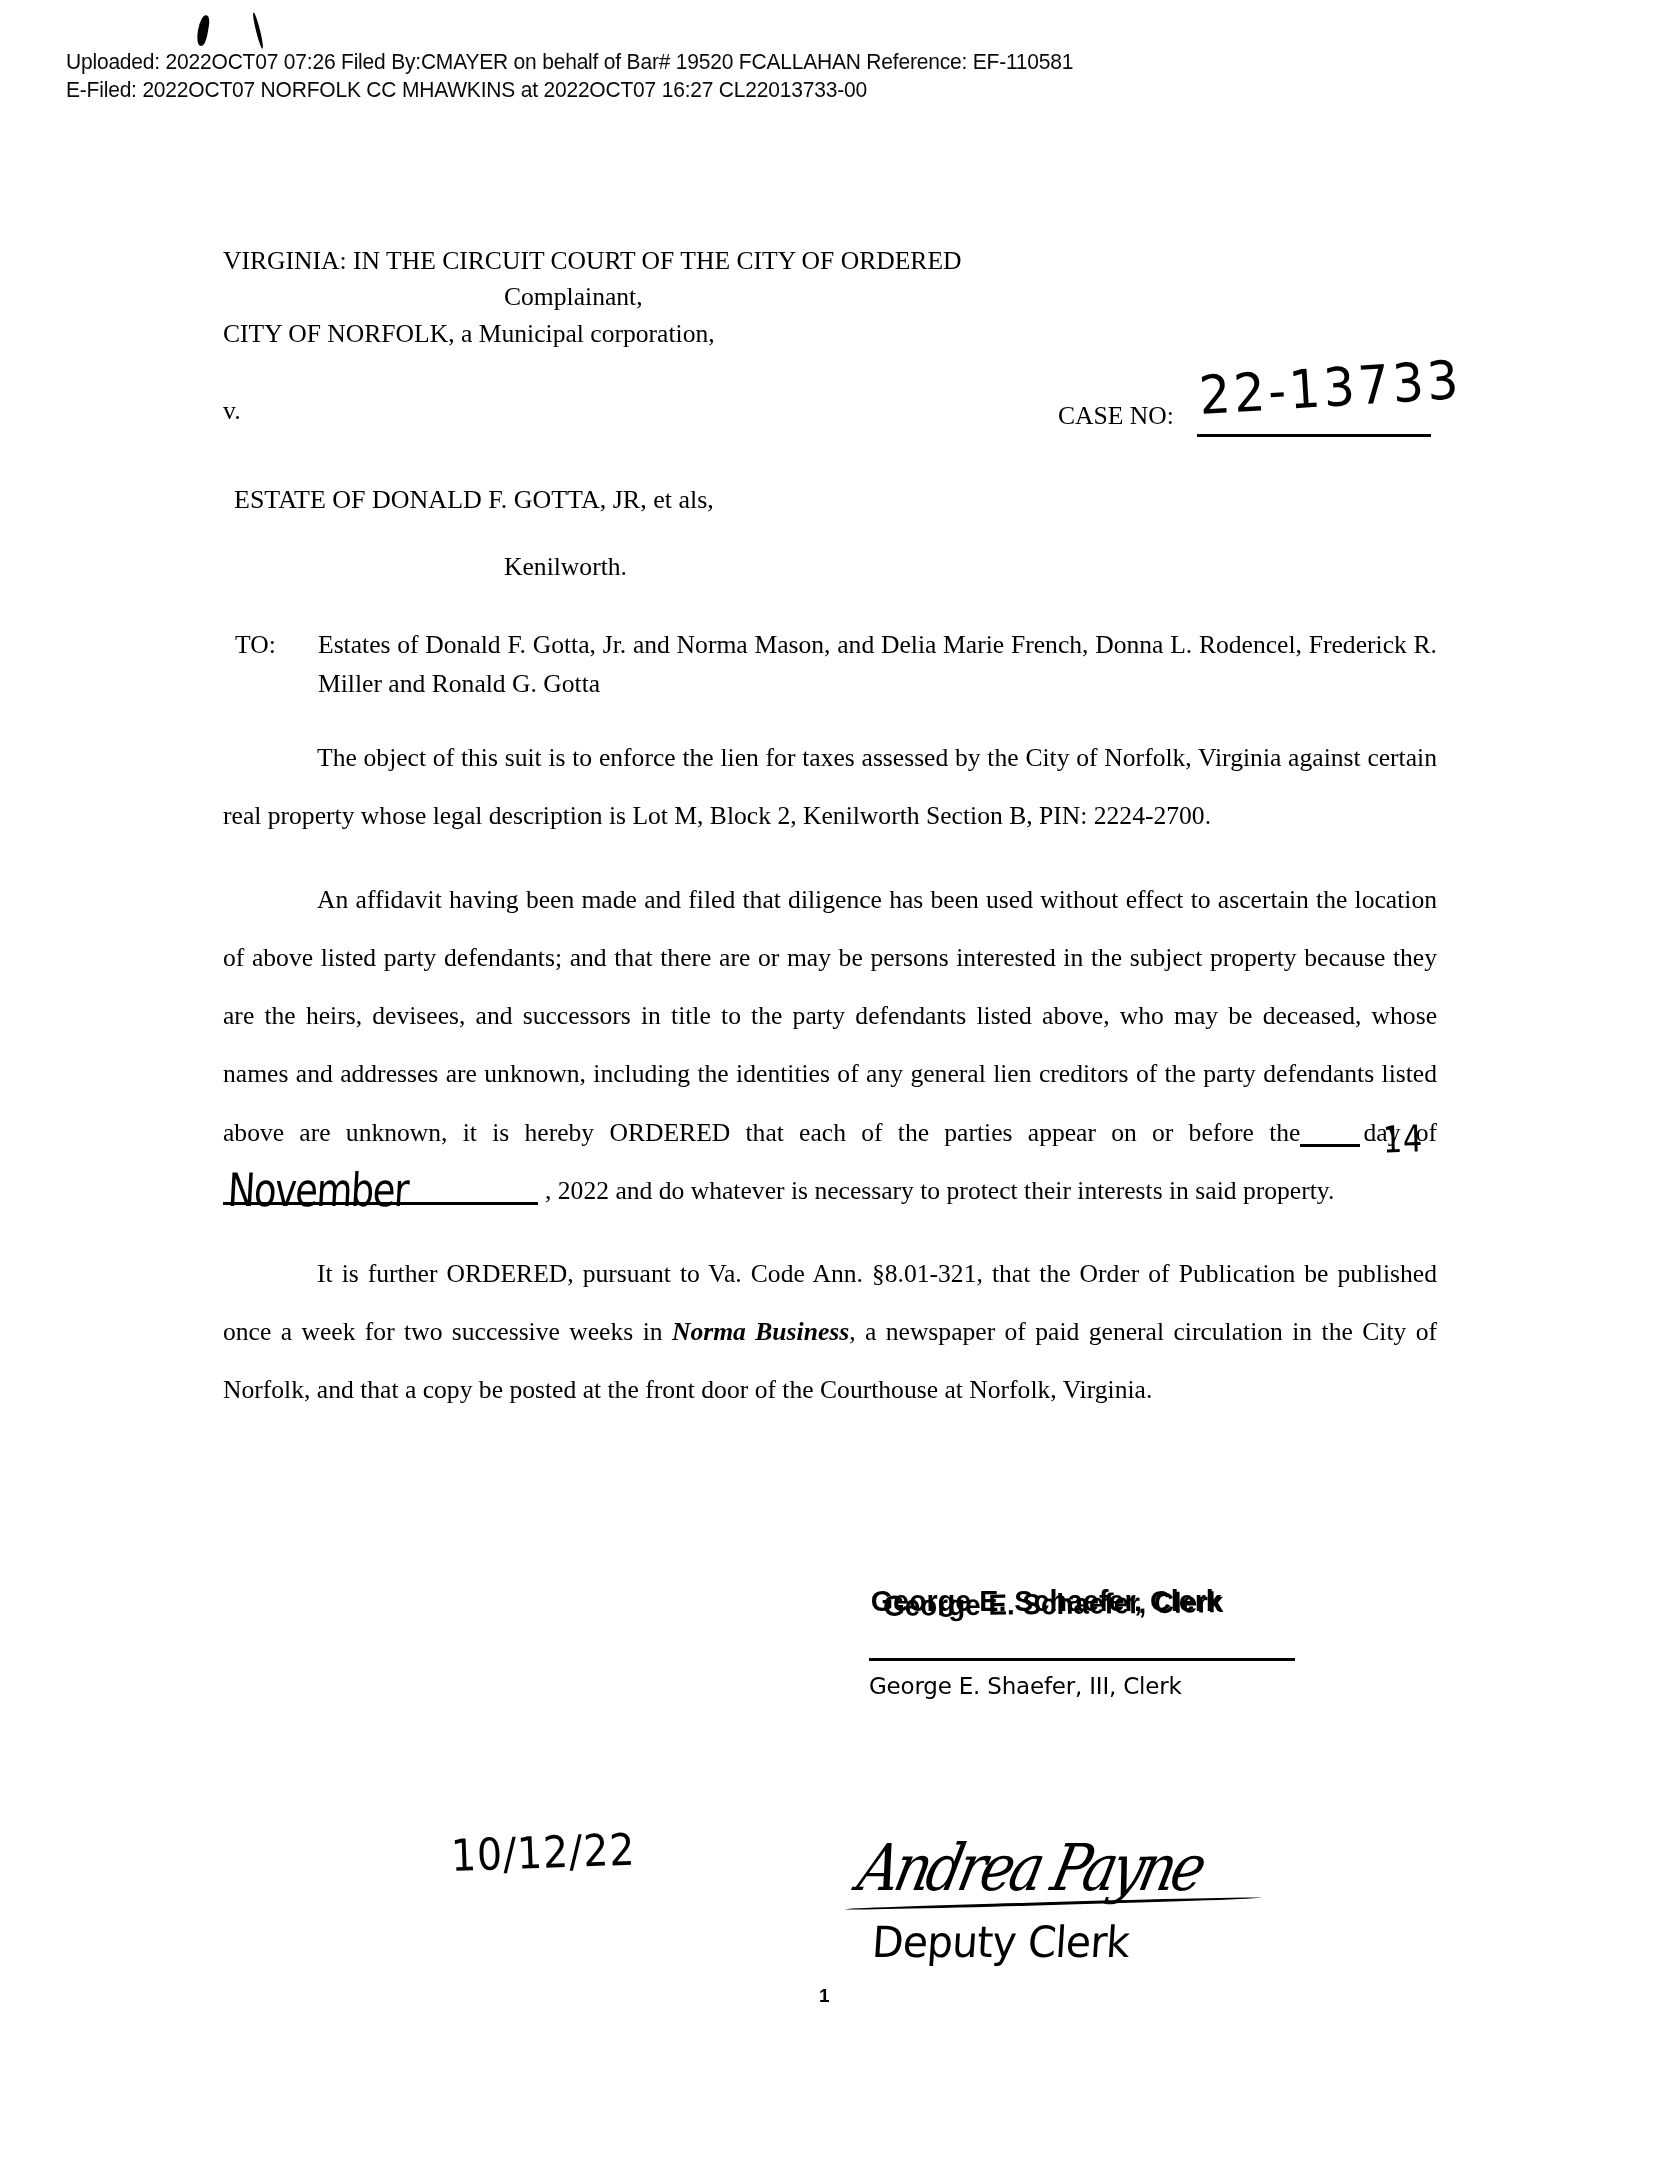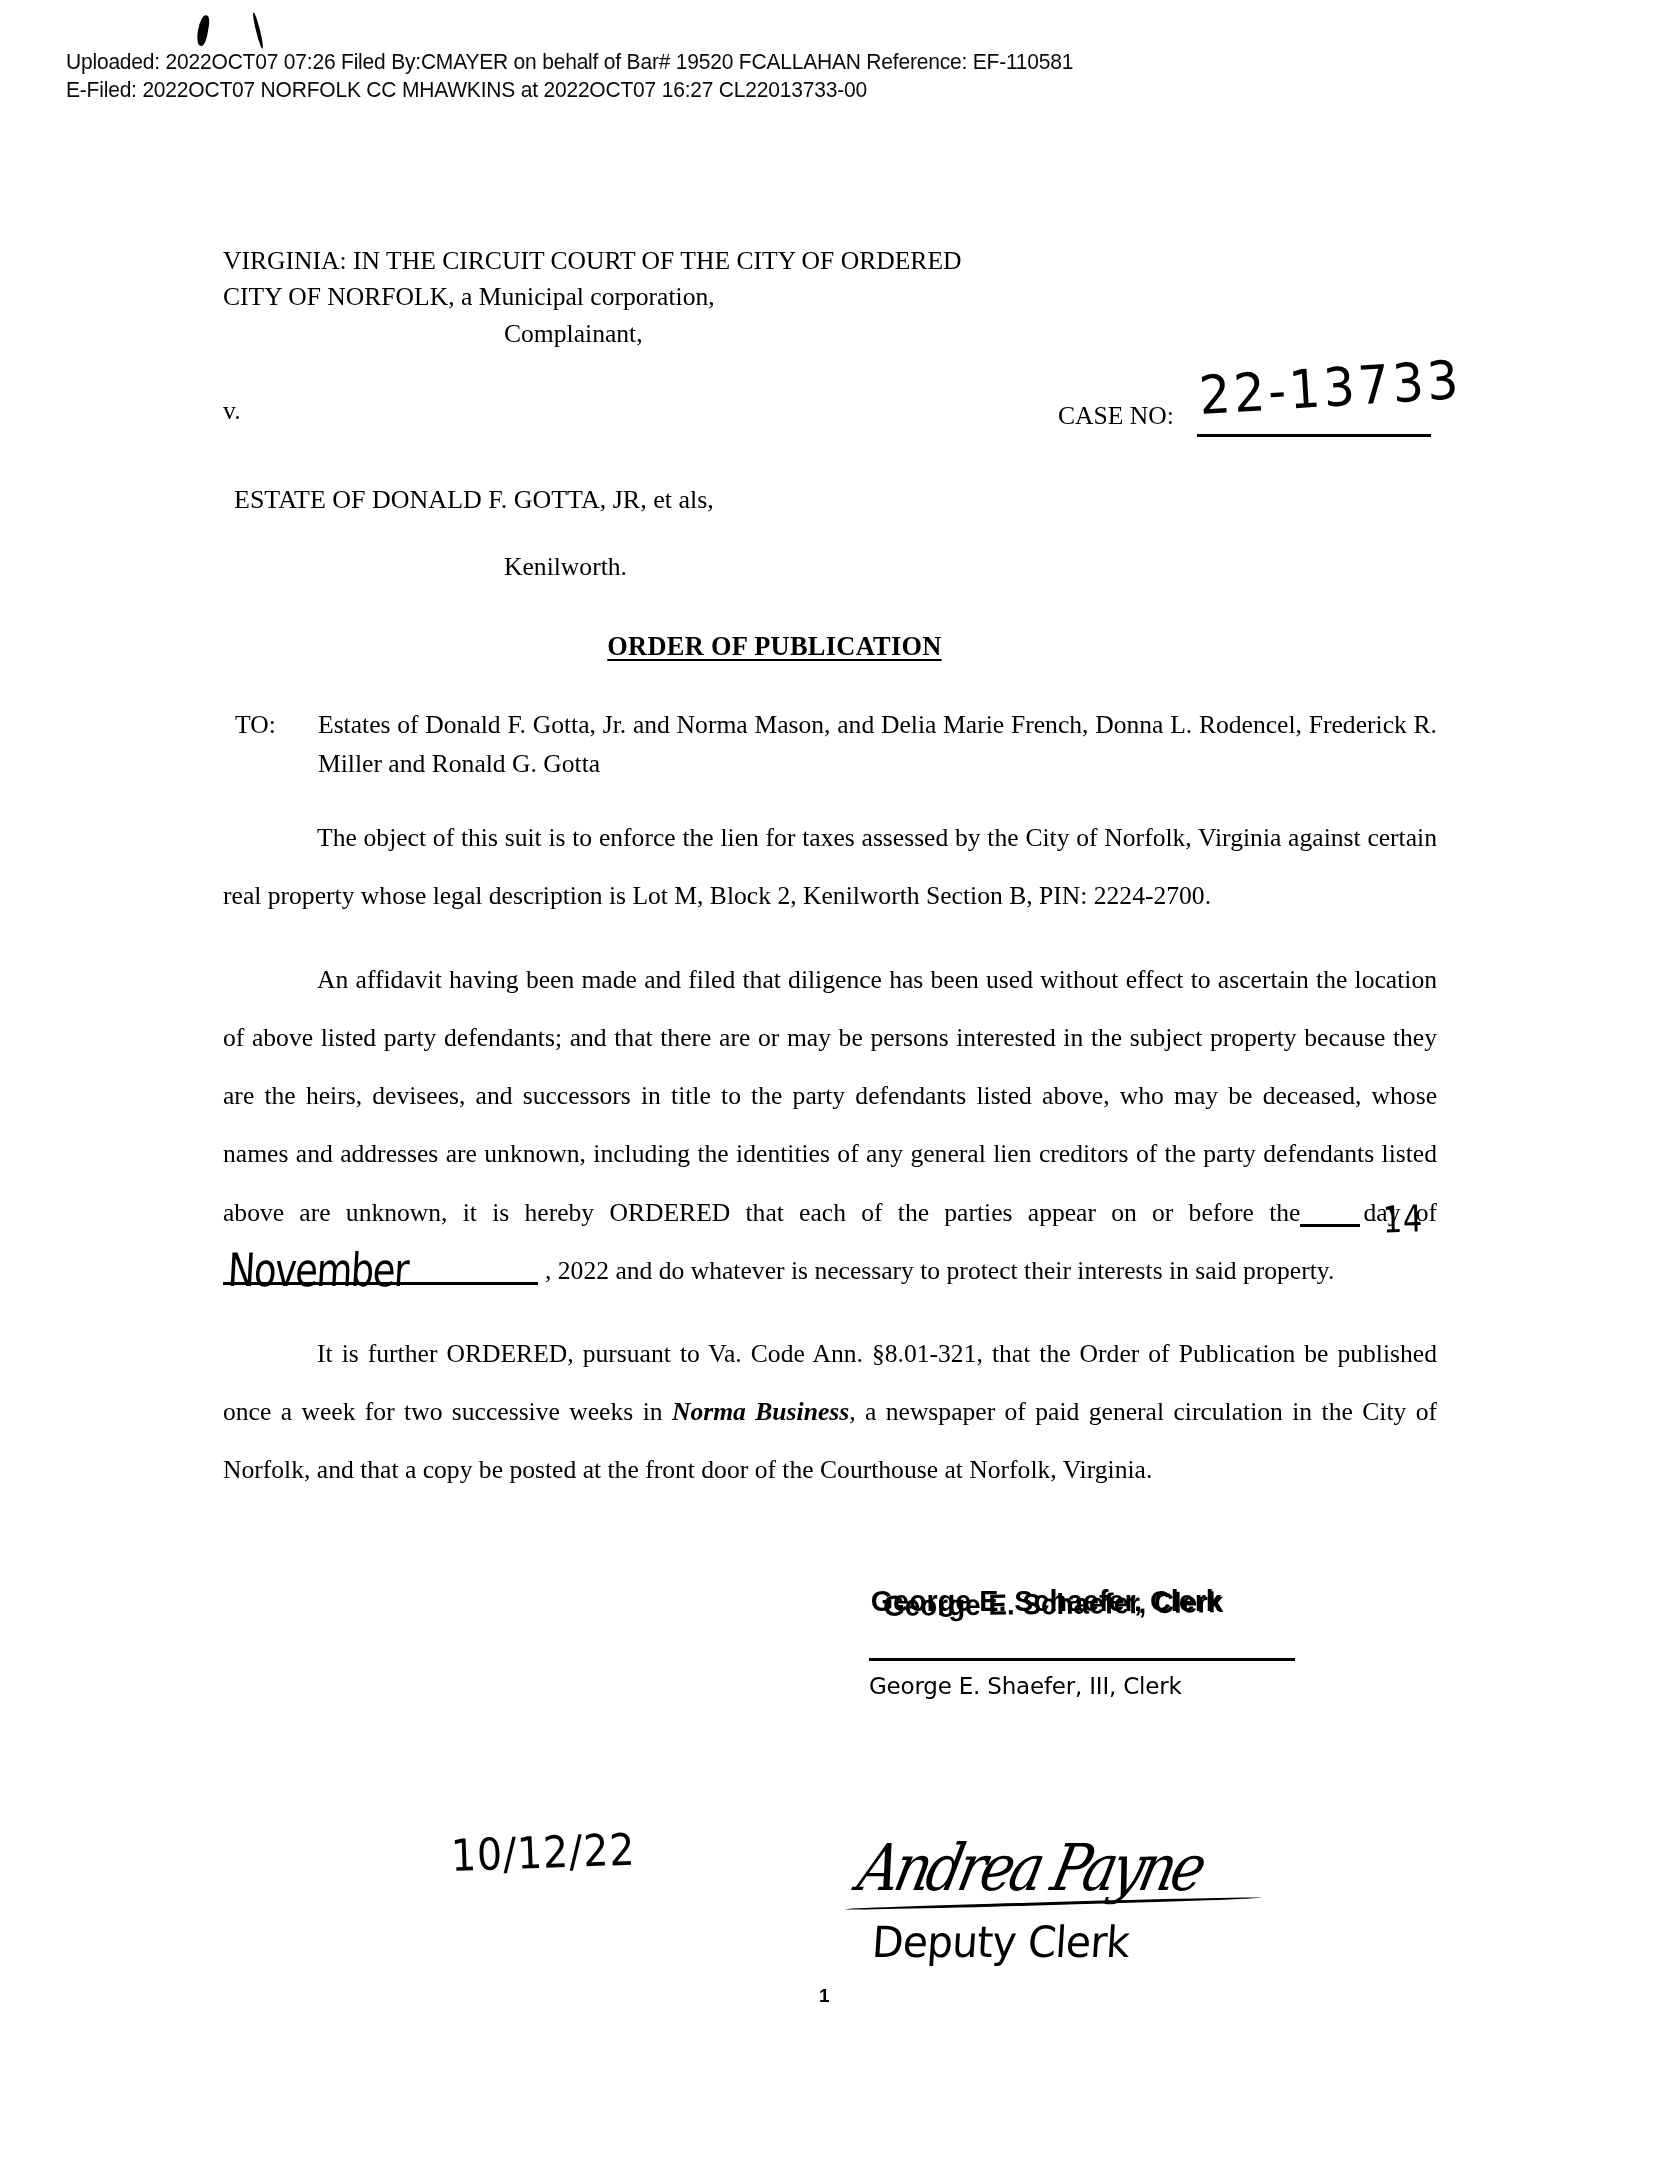--- a/index.html
+++ b/index.html
@@ -301,34 +301,33 @@
   <div class="efile-stamp">
     <div>Uploaded: 2022OCT07 07:26 Filed By:CMAYER on behalf of Bar# 19520 FCALLAHAN Reference: EF-110581</div>
     <div>E-Filed: 2022OCT07 NORFOLK CC MHAWKINS at 2022OCT07 16:27 CL22013733-00</div>
   </div>
   <div class="ink-mark ink-mark-a"></div>
   <div class="ink-mark ink-mark-b"></div>
 
   <div class="doc-body">
 
     <div class="caption-line">VIRGINIA:  IN THE CIRCUIT COURT OF THE CITY OF ORDERED</div>
+    <div class="caption-line center-ind">Complainant,</div>
     <div class="caption-line">CITY OF NORFOLK, a Municipal corporation,</div>
-    <div class="caption-line center-ind">Complainant,</div>
 
     <div class="v-row">
       <span class="v-label">v.</span>
       <span class="caseno">CASE NO:</span>
       <span class="caseno-rule"></span>
       <span class="hw-caseno">22-13733</span>
     </div>
 
     <div class="defendant-line">ESTATE OF DONALD F. GOTTA, JR, et als,</div>
     <div class="defendants-label">Kenilworth.</div>
 
-    <div class="order-title">ORDER OF PUBLICATION</div>
 
     <div class="to-block">
       <span class="to-label">TO:</span>
       <div class="to-text">Estates of Donald F. Gotta, Jr. and Norma Mason, and Delia Marie French, Donna L. Rodencel, Frederick R. Miller and Ronald G. Gotta</div>
     </div>
 
     <div class="para">The object of this suit is to enforce the lien for taxes assessed by the City of Norfolk, Virginia against certain real property whose legal description is Lot M, Block 2, Kenilworth Section B, PIN: 2224-2700.</div>
 
     <div class="para"><span>An affidavit having been made and filed that diligence has been used without effect to ascertain the location of above listed party defendants; and that there are or may be persons interested in the subject property because they are the heirs, devisees, and successors in title to the party defendants listed above, who may be deceased, whose names and addresses are unknown, including the identities of any general lien creditors of the party defendants listed above are unknown, it is hereby ORDERED that each of the parties appear on or before the</span><span class="hw-day-wrap"><span class="hw-day">14</span><span class="hw-day-rule"></span></span><span>day of</span> <span class="hw-month-wrap"><span class="hw-month">November</span><span class="hw-month-rule"></span></span><span>, 2022 and do whatever is necessary to protect their interests in said property.</span></div>
 

